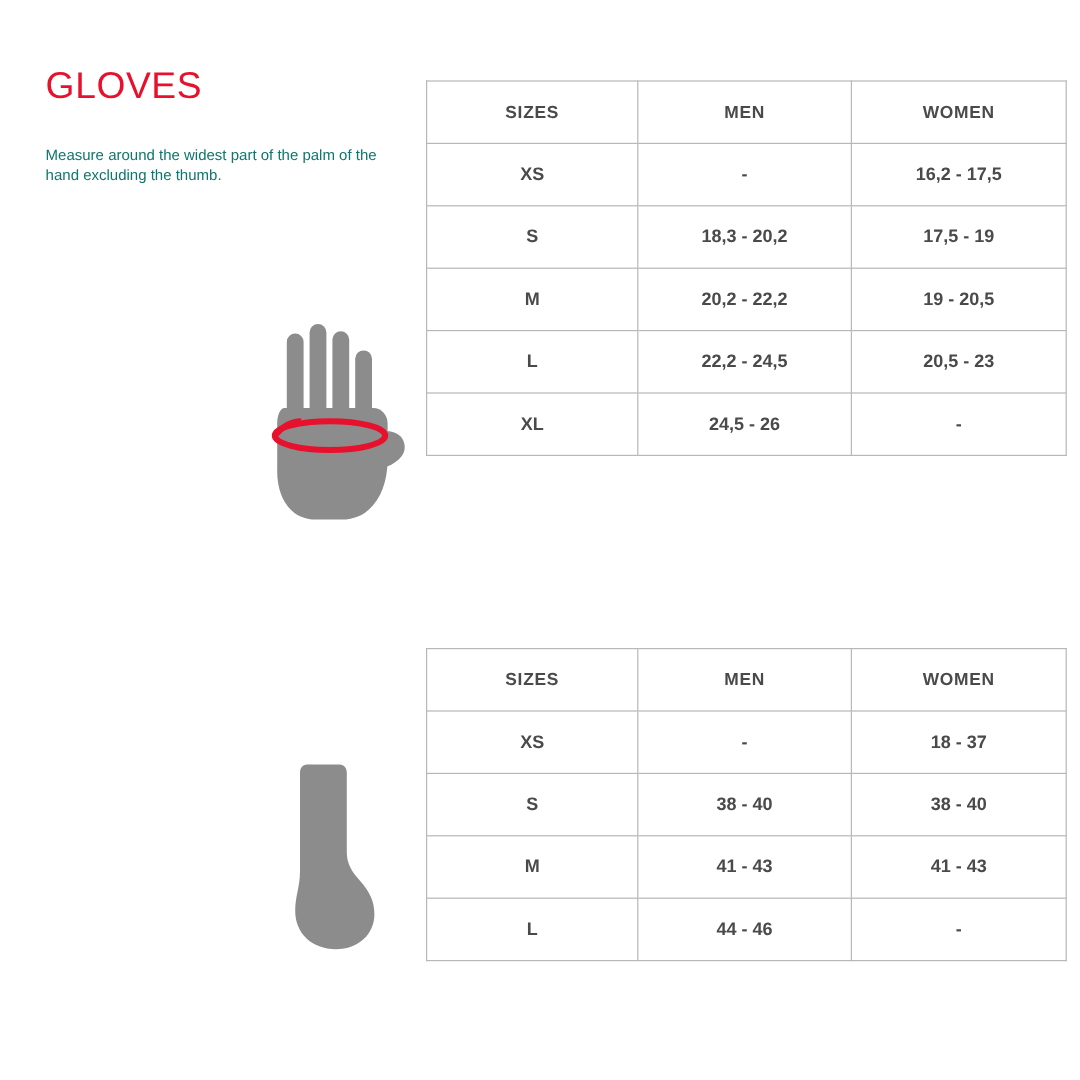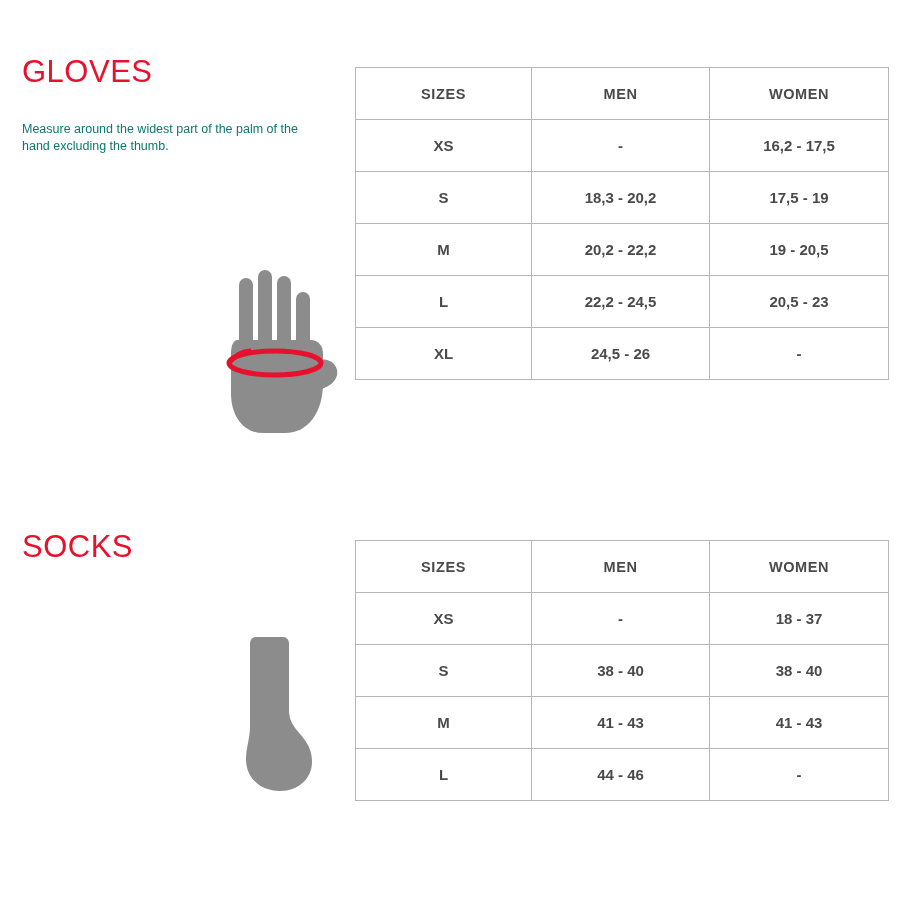--- a/index.html
+++ b/index.html
@@ -25,21 +25,21 @@
   .section {
     position: absolute;
     left: 0;
     width: 900px;
   }
   #gloves-section { top: 55px; height: 400px; }
   #socks-section  { top: 530px; height: 290px; }
 
   .section-left {
     position: absolute;
-    left: 22px;
+    left: 38px;
     top: 0;
     width: 330px;
   }
 
   .section-title {
     color: #e8112d;
     font-size: 31px;
     letter-spacing: 0.5px;
     font-weight: 400;
     margin: 0;
@@ -173,24 +173,20 @@
           <td>XL</td>
           <td>24,5 - 26</td>
           <td>-</td>
         </tr>
       </tbody>
     </table>
   </div>
 
   <div class="section" id="socks-section">
 
-    <div class="section-left">
-      <h1 class="section-title">SOCKS</h1>
-      <p class="section-desc"></p>
-    </div>
 
     <div class="illustration" id="sock-illustration">
       <svg width="110" height="160" viewBox="0 0 110 160" xmlns="http://www.w3.org/2000/svg">
         <path fill="#8c8c8c" d="M48 2 h20 c4 0 6 3 6 7 v66 c0 10 4 16 11 24 c8 9 12 17 12 28 c0 16 -13 29 -32 29 c-20 0 -34 -13 -34 -32 c0 -12 4 -20 4 -33 v-82 c0 -4 2 -7 6 -7 z"></path>
       </svg>
     </div>
 
     <table class="size-table" id="socks-table">
       <thead>
         <tr>

